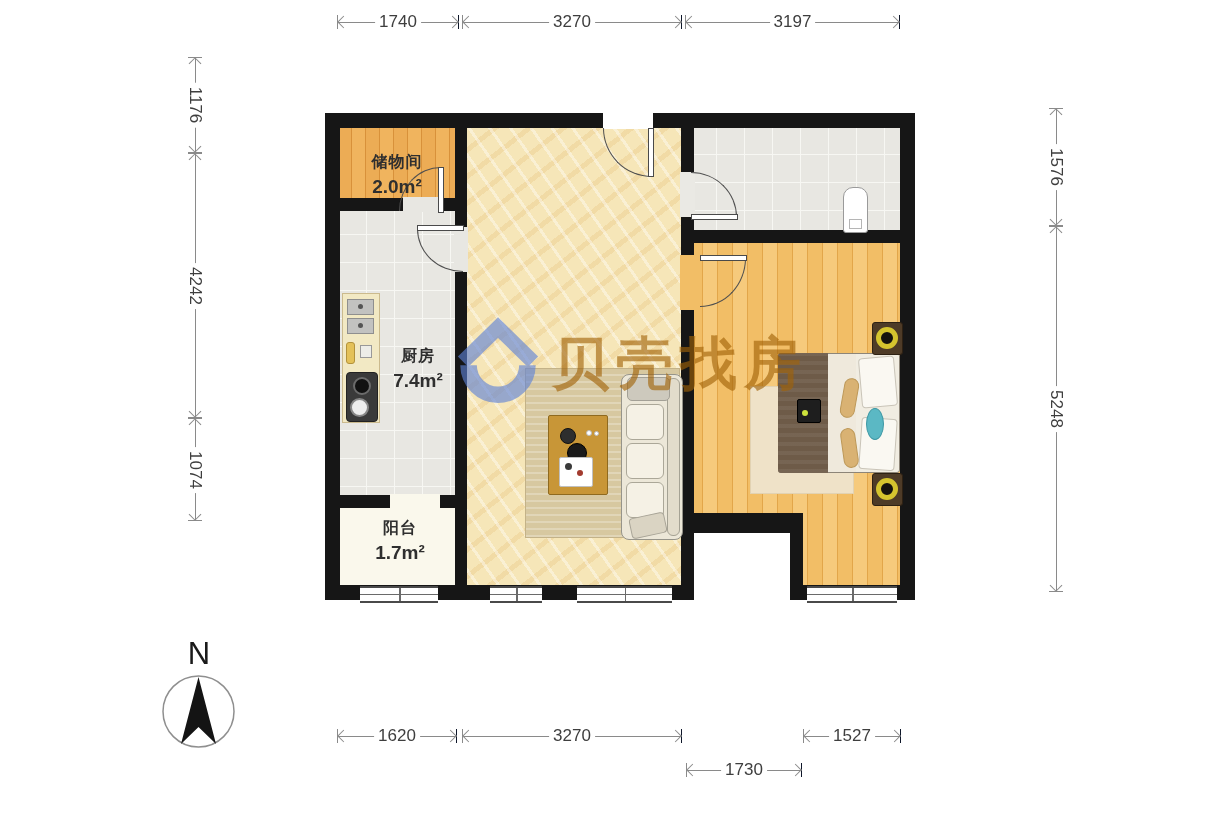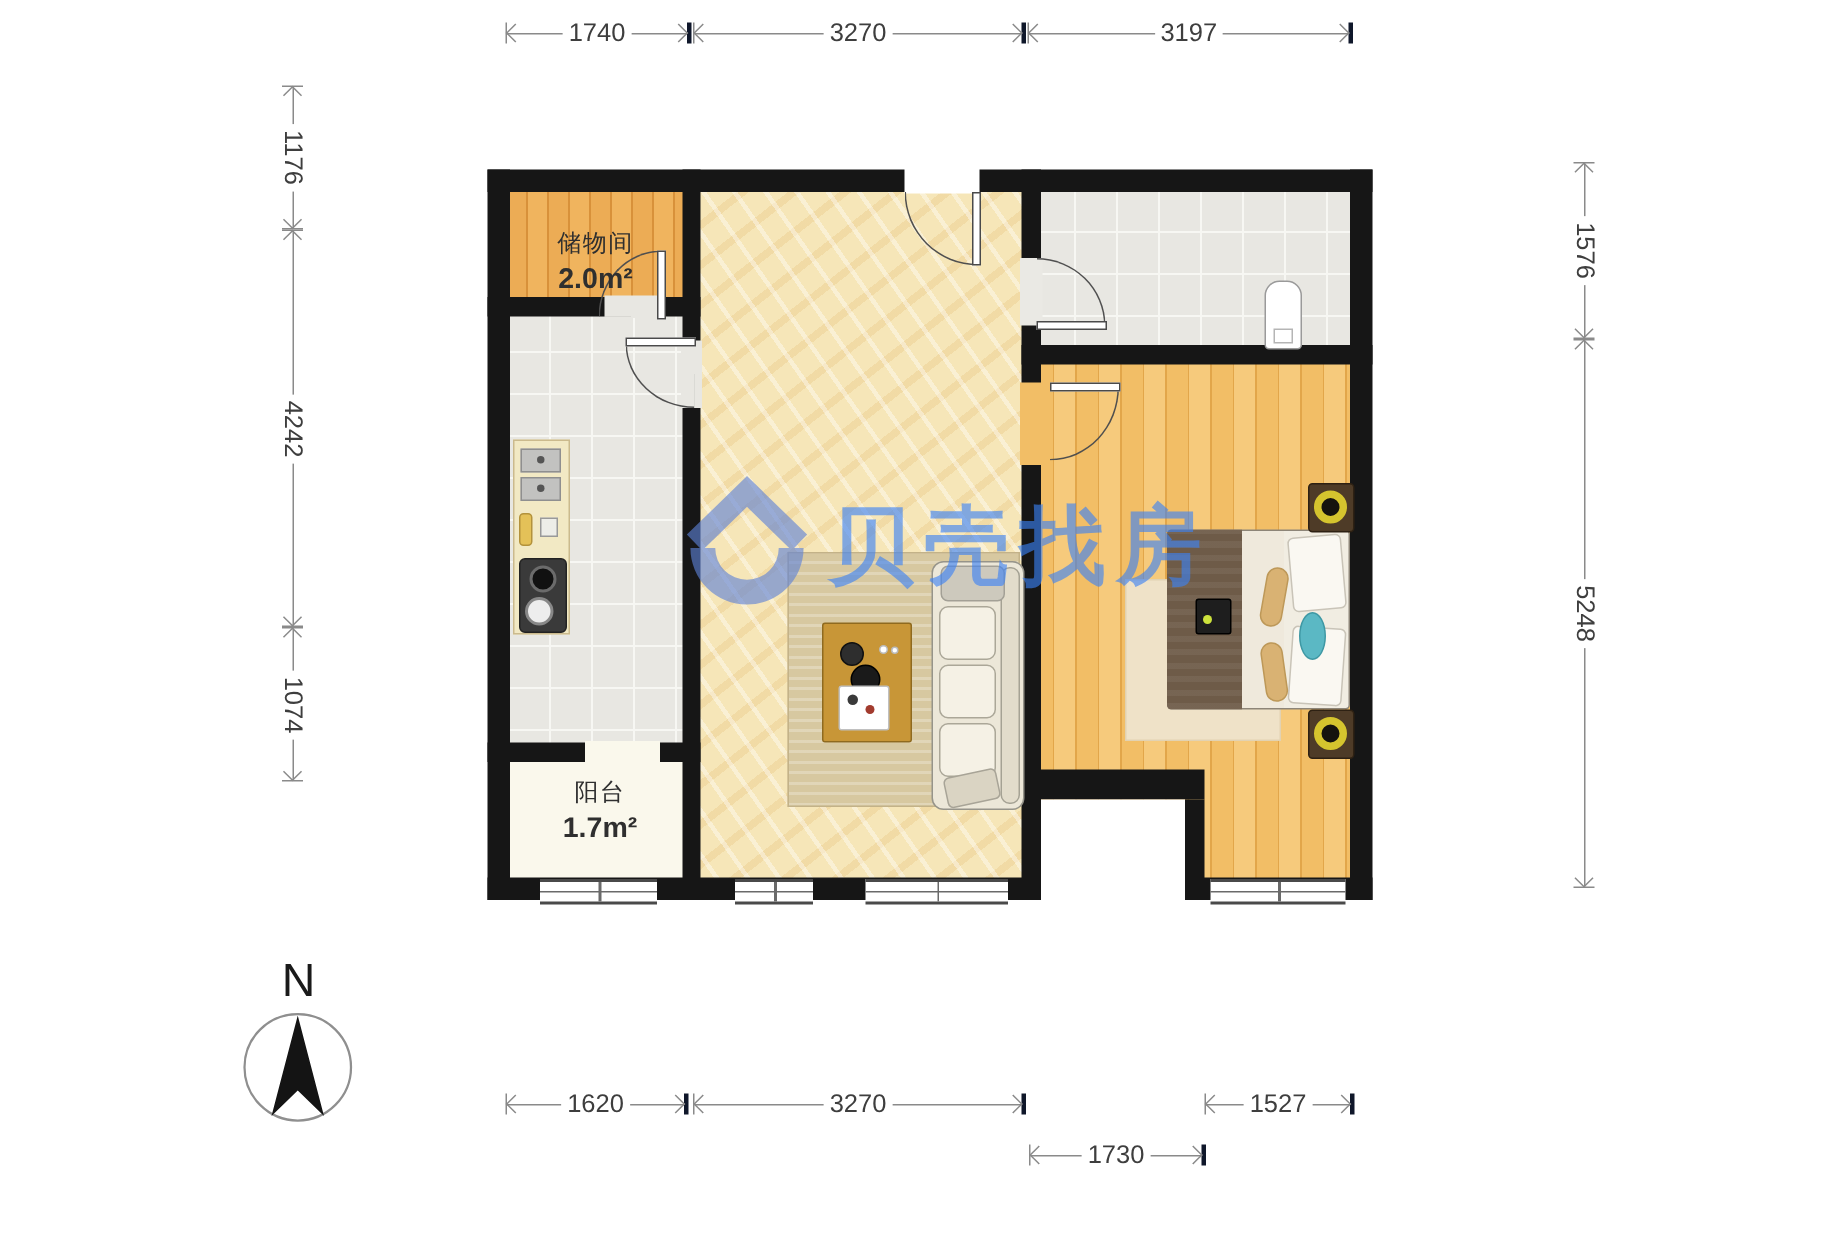--- a/index.html
+++ b/index.html
@@ -62,45 +62,45 @@
   .tablet{background:#1e1e1e;border:1px solid #000;border-radius:2px;}
   .nstand{background:#4E3B27;border:1px solid #2E2113;border-radius:3px;}
   .lamp{position:absolute;width:12px;height:12px;border-radius:50%;border:5px solid #D5C42E;background:#15130e;}
   .counter{background:#F2E9C4;border:1px solid #CBBA8D;}
   .sinkb{background:#C2C2C0;border:1px solid #8f8f8f;}
   .stove{background:#3A3A3A;border:1px solid #222;border-radius:4px;}
   .washer{background:#fff;border:1.5px solid #9a9a9a;border-radius:10px 10px 3px 3px;}
 
   
   .rlabel{position:absolute;text-align:center;color:#2f2f2f;width:110px;pointer-events:none;}
-  .rname{display:block;font-size:16px;font-weight:400;letter-spacing:1px;}
+  .rname{display:block;font-size:16px;font-weight:700;letter-spacing:1px;}
   .rarea{display:block;font-size:19px;font-weight:700;margin-top:3px;}
 
   
   .dim{position:absolute;}
-  .dim-h{height:14px;border-left:1px solid #8a8a8a;border-right:3px solid #0f172a;}
+  .dim-h{height:14px;border-left:1px solid #8a8a8a;border-right:1px solid #0f172a;}
   .dim-v{width:14px;border-top:1px solid #8a8a8a;border-bottom:1px solid #8a8a8a;}
   .dline-h{position:absolute;left:0;right:0;top:50%;height:1px;margin-top:-.5px;background:#8a8a8a;}
   .dline-v{position:absolute;top:0;bottom:0;left:50%;width:1px;margin-left:-.5px;background:#8a8a8a;}
   .ah{position:absolute;width:8px;height:8px;}
   .ahl{left:1px;top:50%;border-left:1.3px solid #8a8a8a;border-bottom:1.3px solid #8a8a8a;
        transform:translateY(-50%) rotate(45deg);}
   .ahr{right:1px;top:50%;border-left:1.3px solid #8a8a8a;border-bottom:1.3px solid #8a8a8a;
        transform:translateY(-50%) rotate(-135deg);}
   .ahu{top:1px;left:50%;border-left:1.3px solid #8a8a8a;border-top:1.3px solid #8a8a8a;
        transform:translateX(-50%) rotate(45deg);}
   .ahd{bottom:1px;left:50%;border-right:1.3px solid #8a8a8a;border-bottom:1.3px solid #8a8a8a;
        transform:translateX(-50%) rotate(45deg);}
   .dtxt{position:absolute;left:50%;top:50%;transform:translate(-50%,-50%);
         background:#fff;padding:0 4px;font-size:17px;color:#3e3e3e;white-space:nowrap;}
   .dim-v .dtxt{transform:translate(-50%,-50%) rotate(90deg);}
 
   
   .wmark{position:absolute;opacity:.62;pointer-events:none;}
-  .wmark-text{font-size:57px;font-weight:700;color:#3b82f6;letter-spacing:7px;white-space:nowrap;}
+  .wmark-text{font-size:57px;font-weight:700;color:#a16207;letter-spacing:7px;white-space:nowrap;}
 
   
   .north-n{position:absolute;font-size:31px;color:#1a1a1a;text-align:center;}
 </style>
 </head>
 <body>
 
 <div id="canvas">
 
   <div class="floor floor-storage" style="left:338px;top:126px;width:120px;height:80px;"></div>
@@ -211,20 +211,24 @@
       <path d="M12 54 L50 17 L88 54" fill="none" stroke="#5E82D8" stroke-width="16" stroke-linejoin="miter"></path>
       <path d="M9 58 A41 41 0 0 0 91 58 L73 58 A23 23 0 0 1 27 58 Z" fill="#5E82D8"></path>
     </svg>
   </div>
   <div class="wmark wmark-text" style="left:552px;top:326px;">贝壳找房</div>
 
   <div class="rlabel" style="left:342px;top:152px;">
     <span class="rname">储物间</span>
     <span class="rarea">2.0m²</span>
   </div>
+  <div class="rlabel" style="left:363px;top:346px;">
+    <span class="rname">厨房</span>
+    <span class="rarea">7.4m²</span>
+  </div>
   <div class="rlabel" style="left:345px;top:518px;">
     <span class="rname">阳台</span>
     <span class="rarea">1.7m²</span>
   </div>
 
   <div class="dim dim-h" style="left:337px;top:15px;width:120px;">
     <span class="dline-h"></span>
       <span class="ah ahl"></span>
       <span class="ah ahr"></span>
     <span class="dtxt">1740</span>

